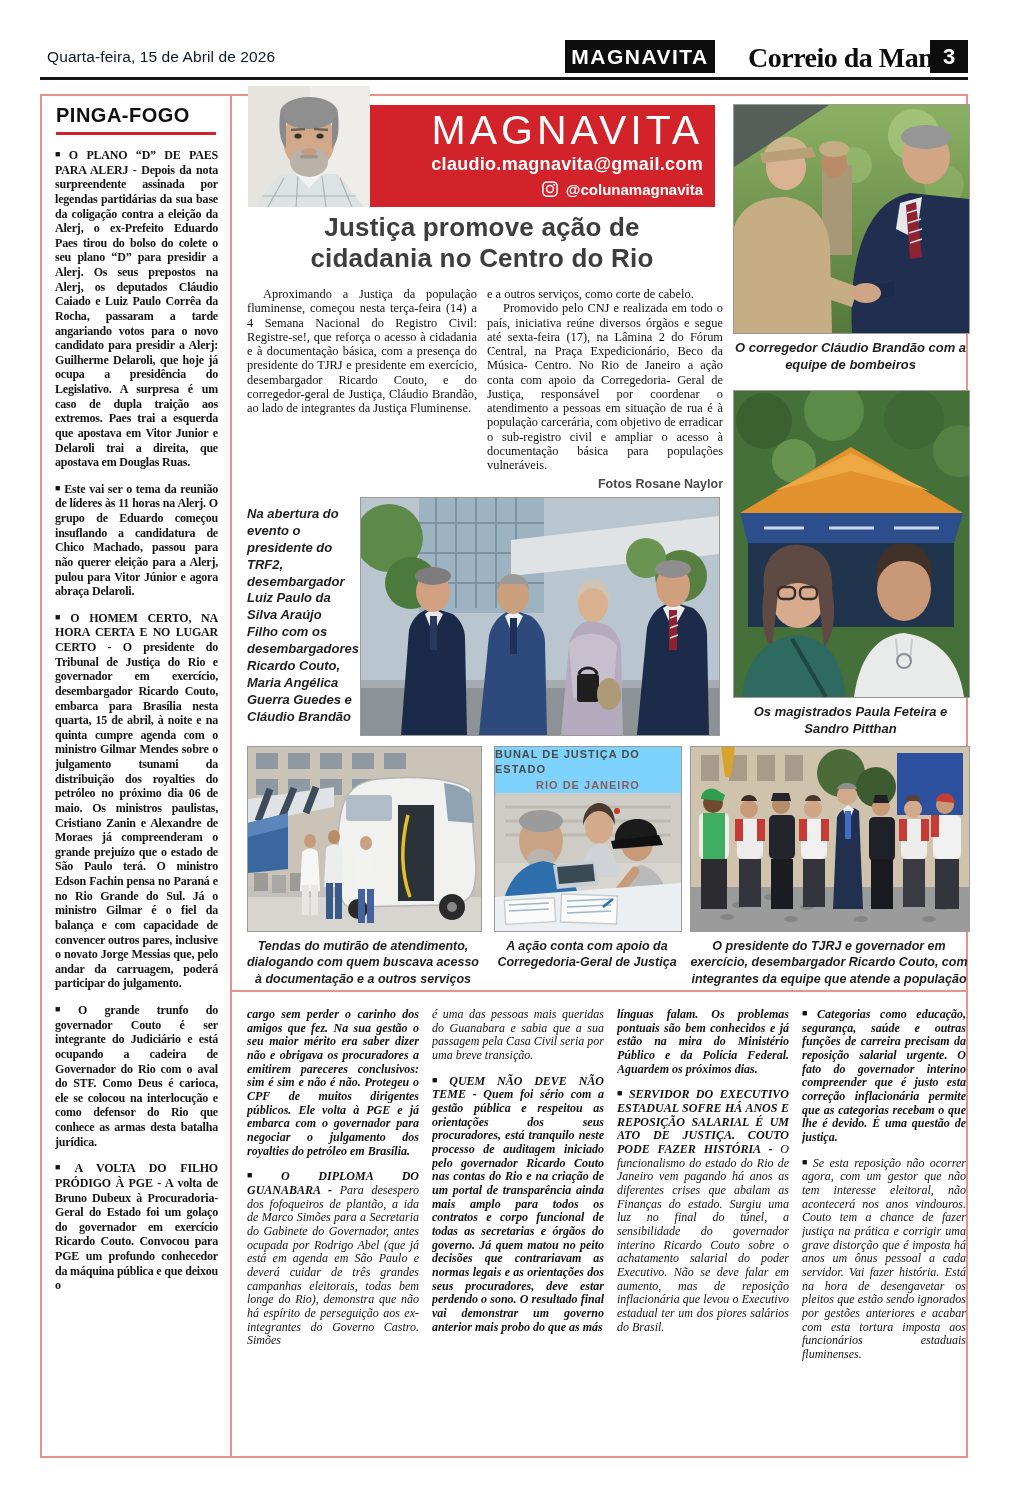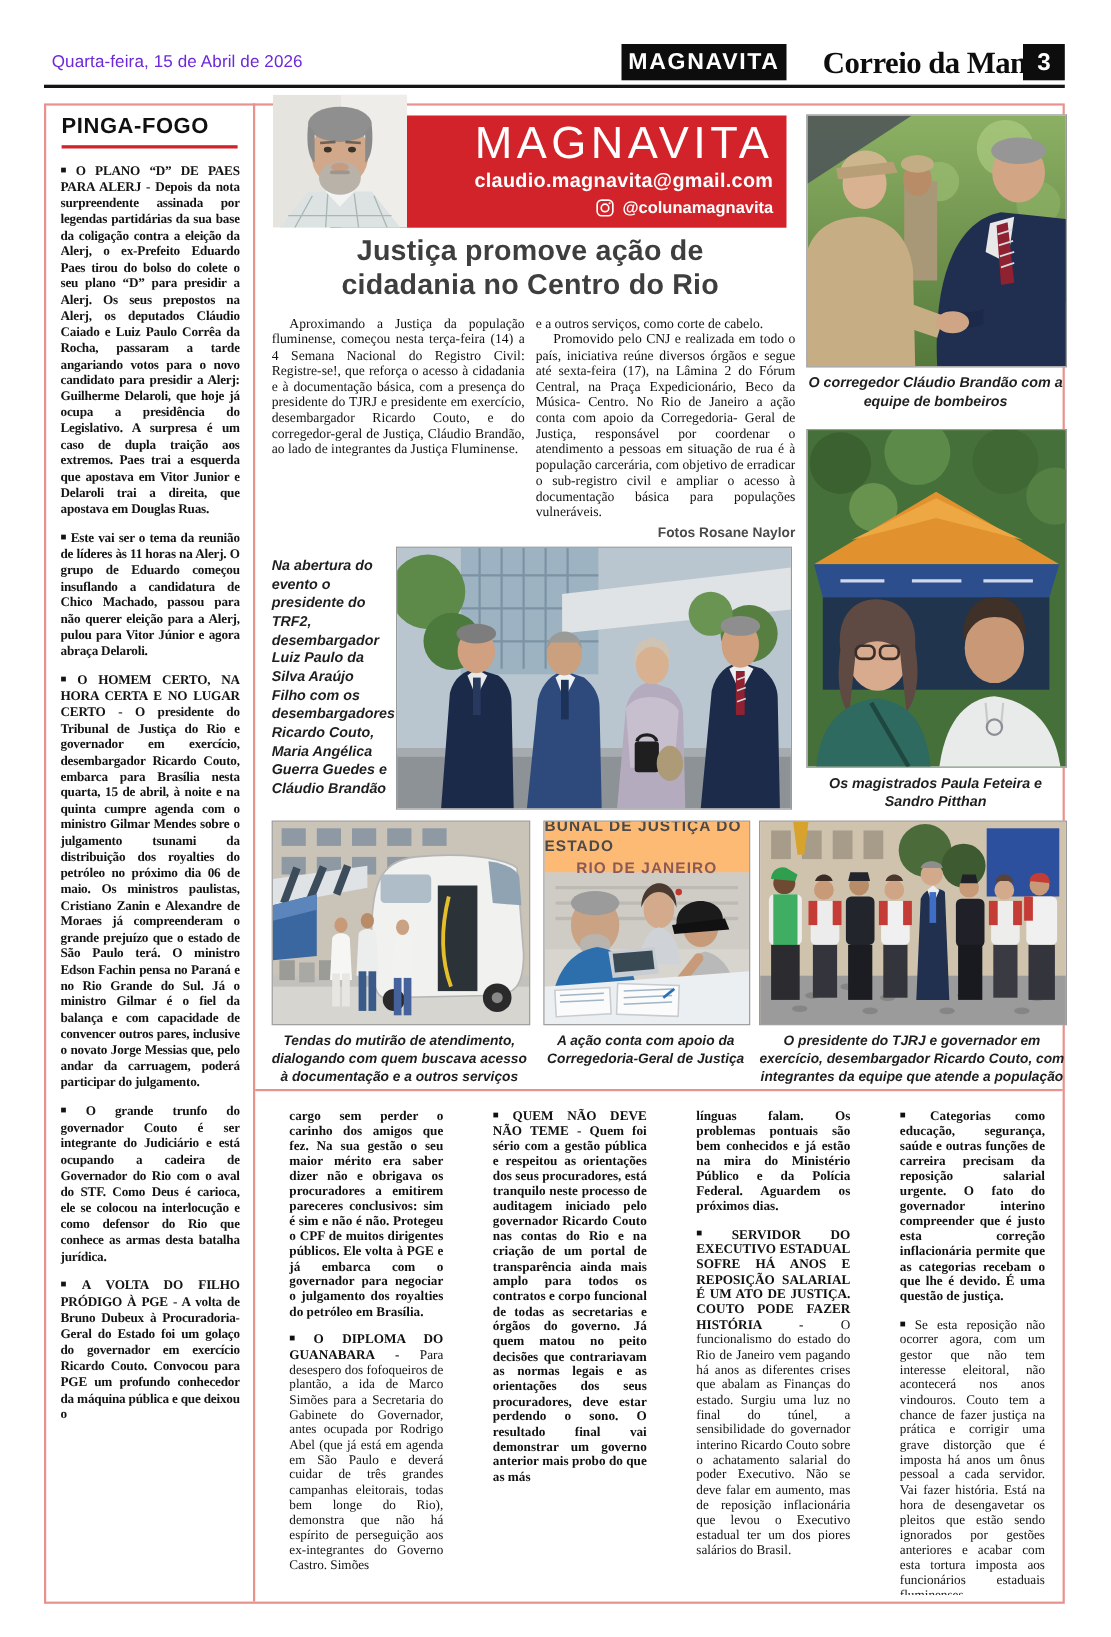--- a/index.html
+++ b/index.html
@@ -1,21 +1,21 @@
 <!DOCTYPE html>
 <html style="--red: #d2232a; --pink: #e9918c;"><head>
 <meta charset="utf-8">
 <style>
   :root{ --red:#d2232a; --pink:#e9918c; --ink:#141414; }
   html,body{margin:0;padding:0;background:#ffffff;}
   #page{position:relative;width:1010px;height:1488px;background:#fff;overflow:hidden;
         font-family:"Liberation Sans",sans-serif;color:var(--ink);}
   .abs{position:absolute;}
   
-  .date{left:47px;top:48px;font-size:15.5px;color:#6d28d9;letter-spacing:.1px;}
+  .date{left:47px;top:48px;font-size:15.5px;color:#0f172a;letter-spacing:.1px;}
   .tagbox{left:565px;top:40px;width:150px;height:33px;background:#0d0d0d;color:#fff;
           display:flex;align-items:center;justify-content:center;font-size:21px;font-weight:bold;letter-spacing:1.5px;}
   .logo{left:748px;top:42px;width:180px;font-family:"Liberation Serif",serif;font-weight:bold;
         font-size:28px;letter-spacing:-.5px;white-space:nowrap;color:#0d0d0d;}
   .pagebox{left:930px;top:40px;width:38px;height:33px;background:#0d0d0d;color:#fff;
            display:flex;align-items:center;justify-content:center;font-size:22px;font-weight:bold;}
   .topline{left:40px;top:77px;width:928px;height:3px;background:#151515;}
   
   .frame{left:40px;top:94px;width:924px;height:1360px;border:2px solid var(--pink);}
   .vdiv{left:230px;top:94px;width:2px;height:1362px;background:var(--pink);}
@@ -58,27 +58,27 @@
   .cap-b3{left:688px;top:938px;width:282px;}
   
   .photo{border:1px solid #9a9a9a;background:#ddd;overflow:hidden;}
   .photo svg{width:100%;height:100%;display:block;}
   .ph-center{left:360px;top:497px;width:358px;height:237px;}
   .ph-rt{left:733px;top:104px;width:235px;height:228px;}
   .ph-rm{left:733px;top:390px;width:235px;height:306px;}
   .ph-b1{left:247px;top:746px;width:233px;height:184px;}
   .ph-b2{left:494px;top:746px;width:186px;height:184px;}
   .ph-b3{left:690px;top:746px;width:278px;height:184px;}
-  .tjbanner{position:absolute;left:0;top:0;width:100%;height:46px;background:#fdba74;border-bottom:1px solid #cfcfcf;
+  .tjbanner{position:absolute;left:0;top:0;width:100%;height:46px;background:#7dd3fc;border-bottom:1px solid #cfcfcf;
             display:flex;flex-direction:column;align-items:center;justify-content:center;z-index:2;
-            font-size:14px;font-weight:bold;color:#4a4a4a;letter-spacing:1px;line-height:1.4;}
+            font-size:11px;font-weight:bold;color:#4a4a4a;letter-spacing:1px;line-height:1.4;}
   
   .botcol{top:1008px;width:172px;height:442px;overflow:hidden;font-family:"Liberation Serif",serif;
           font-size:12px;line-height:1.14;text-align:justify;color:#111;}
-  .botcol .para{margin:0 16px 12px;}
+  .botcol .para{margin:0 0 12px;font-style:italic;}
   .bc1{left:247px;} .bc2{left:432px;} .bc3{left:617px;} .bc4{left:802px;width:164px;}
   .para .lead{font-weight:bold;}
   .para.bd{font-weight:bold;}
   .bullet{font-size:9px;vertical-align:2px;margin-right:3px;}
 </style>
 </head>
 <body>
 
 <div id="page">
 
@@ -429,20 +429,21 @@
         <rect x="244" y="112" width="24" height="50" fill="#33343c"></rect>
       </g>
     </svg>
   </div>
 
   <div class="abs botcol bc1">
       <p class="para bd">cargo sem perder o carinho dos amigos que fez. Na sua gestão o seu maior mérito era saber dizer não e obrigava os procuradores a emitirem pareceres conclusivos: sim é sim e não é não. Protegeu o CPF de muitos dirigentes públicos. Ele volta à PGE e já embarca com o governador para negociar o julgamento dos royalties do petróleo em Brasília.</p>
       <p class="para"><span class="bullet">■</span><span class="lead">O DIPLOMA DO GUANABARA - </span>Para desespero dos fofoqueiros de plantão, a ida de Marco Simões para a Secretaria do Gabinete do Governador, antes ocupada por Rodrigo Abel (que já está em agenda em São Paulo e deverá cuidar de três grandes campanhas eleitorais, todas bem longe do Rio), demonstra que não há espírito de perseguição aos ex-integrantes do Governo Castro. Simões</p>
     </div>
   <div class="abs botcol bc2">
+      <p class="para">é uma das pessoas mais queridas do Guanabara e sabia que a sua passagem pela Casa Civil seria por uma breve transição.</p>
       <p class="para bd"><span class="bullet">■</span><span class="lead">QUEM NÃO DEVE NÃO TEME - </span>Quem foi sério com a gestão pública e respeitou as orientações dos seus procuradores, está tranquilo neste processo de auditagem iniciado pelo governador Ricardo Couto nas contas do Rio e na criação de um portal de transparência ainda mais amplo para todos os contratos e corpo funcional de todas as secretarias e órgãos do governo. Já quem matou no peito decisões que contrariavam as normas legais e as orientações dos seus procuradores, deve estar perdendo o sono. O resultado final vai demonstrar um governo anterior mais probo do que as más</p>
     </div>
   <div class="abs botcol bc3">
       <p class="para bd">línguas falam. Os problemas pontuais são bem conhecidos e já estão na mira do Ministério Público e da Polícia Federal. Aguardem os próximos dias.</p>
       <p class="para"><span class="bullet">■</span><span class="lead">SERVIDOR DO EXECUTIVO ESTADUAL SOFRE HÁ ANOS E REPOSIÇÃO SALARIAL É UM ATO DE JUSTIÇA. COUTO PODE FAZER HISTÓRIA - </span>O funcionalismo do estado do Rio de Janeiro vem pagando há anos as diferentes crises que abalam as Finanças do estado. Surgiu uma luz no final do túnel, a sensibilidade do governador interino Ricardo Couto sobre o achatamento salarial do poder Executivo. Não se deve falar em aumento, mas de reposição inflacionária que levou o Executivo estadual ter um dos piores salários do Brasil.</p>
     </div>
   <div class="abs botcol bc4">
       <p class="para bd"><span class="bullet">■</span>Categorias como educação, segurança, saúde e outras funções de carreira precisam da reposição salarial urgente. O fato do governador interino compreender que é justo esta correção inflacionária permite que as categorias recebam o que lhe é devido. É uma questão de justiça.</p>
       <p class="para"><span class="bullet">■</span>Se esta reposição não ocorrer agora, com um gestor que não tem interesse eleitoral, não acontecerá nos anos vindouros. Couto tem a chance de fazer justiça na prática e corrigir uma grave distorção que é imposta há anos um ônus pessoal a cada servidor. Vai fazer história. Está na hora de desengavetar os pleitos que estão sendo ignorados por gestões anteriores e acabar com esta tortura imposta aos funcionários estaduais fluminenses.</p>
     </div>

